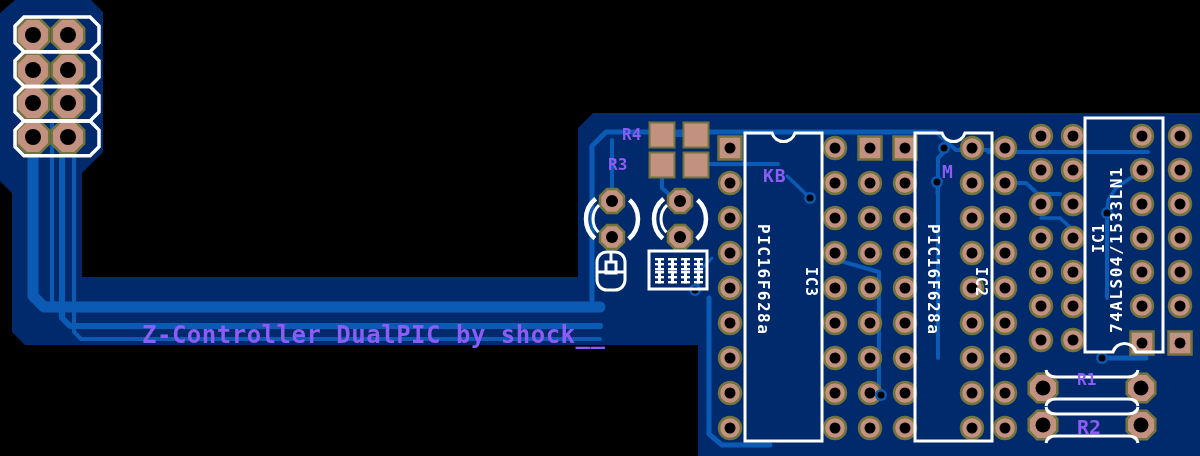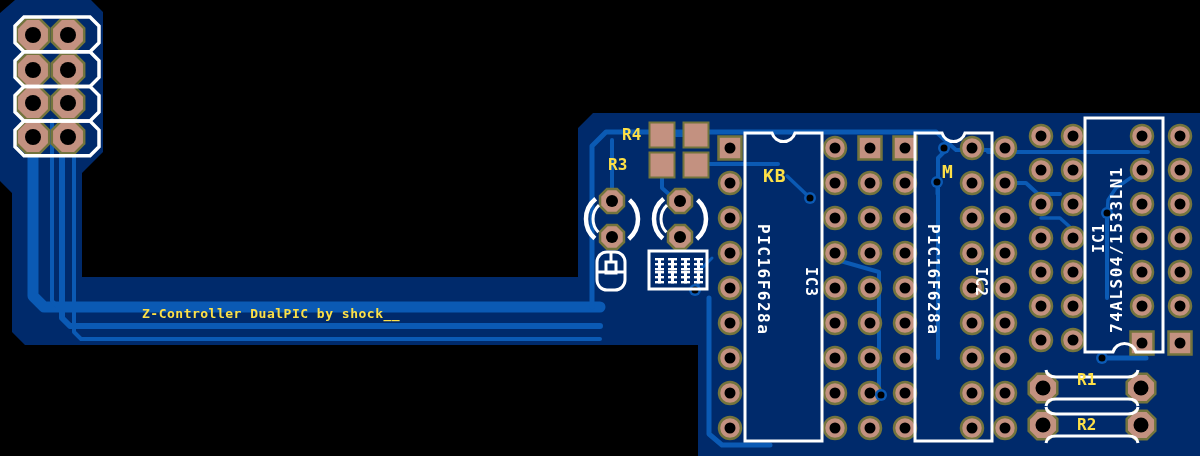--- a/index.html
+++ b/index.html
@@ -1,19 +1,19 @@
 <!DOCTYPE html>
 <html><head>
 <meta charset="utf-8">
 <style>
   html,body{margin:0;padding:0;background:#000;}
   #stage{position:relative;width:1200px;height:456px;background:#000;overflow:hidden;
          font-family:"DejaVu Sans Mono",monospace;}
   #pcb-svg{position:absolute;left:0;top:0;}
-  .lbl{position:absolute;color:#fde047;font-weight:bold;line-height:1;white-space:nowrap;
+  .lbl{position:absolute;color:#8b5cf6;font-weight:bold;line-height:1;white-space:nowrap;
        font-family:"DejaVu Sans Mono",monospace;}
   .vlbl{position:absolute;color:#fff;font-weight:bold;line-height:1;white-space:nowrap;
         transform-origin:0 0;font-family:"DejaVu Sans Mono",monospace;}
   .rot-cw{transform:rotate(90deg);}
   .rot-ccw{transform:rotate(-90deg);}
 </style>
 </head>
 <body>
 
 <div id="stage">
@@ -341,30 +341,30 @@
         <path d="M1128,377 Q1137,377 1138,370 M1128,399 Q1137,399 1138,406"></path>
       </g>
       <g>
         <path d="M1056,414 H1128 M1056,436 H1128"></path>
         <path d="M1056,414 Q1047,414 1046,407 M1056,436 Q1047,436 1046,443"></path>
         <path d="M1128,414 Q1137,414 1138,407 M1128,436 Q1137,436 1138,443"></path>
       </g>
     </g>
   </svg>
 
-  <div class="lbl" style="left:142px;top:307px;font-size:13px;letter-spacing:0.5px">Z-Controller DualPIC by shock__</div>
+  <div class="lbl" style="left:142px;top:323px;font-size:24px;letter-spacing:0.5px">Z-Controller DualPIC by shock__</div>
 
   <div class="lbl" style="left:622px;top:127px;font-size:16px">R4</div>
   <div class="lbl" style="left:608px;top:157px;font-size:16px">R3</div>
 
   <div class="lbl" style="left:763px;top:167px;font-size:18px;letter-spacing:1px">KB</div>
   <div class="lbl" style="left:942px;top:163px;font-size:18px">M</div>
 
   <div class="lbl" style="left:1077px;top:372px;font-size:16px">R1</div>
-  <div class="lbl" style="left:1077px;top:417px;font-size:16px">R2</div>
+  <div class="lbl" style="left:1077px;top:417px;font-size:20px">R2</div>
 
   <div class="vlbl rot-cw" style="left:771px;top:224px;font-size:16px;letter-spacing:1.5px">PIC16F628a</div>
   <div class="vlbl rot-cw" style="left:818px;top:267px;font-size:15px;letter-spacing:1px">IC3</div>
 
   <div class="vlbl rot-cw" style="left:941px;top:224px;font-size:16px;letter-spacing:1.5px">PIC16F628a</div>
   <div class="vlbl rot-cw" style="left:988px;top:267px;font-size:15px;letter-spacing:1px">IC2</div>
 
   <div class="vlbl rot-ccw" style="left:1092px;top:253px;font-size:15px;letter-spacing:1px">IC1</div>
   <div class="vlbl rot-ccw" style="left:1109px;top:333px;font-size:16px;letter-spacing:1.5px">74ALS04/1533LN1</div>
 </div>

